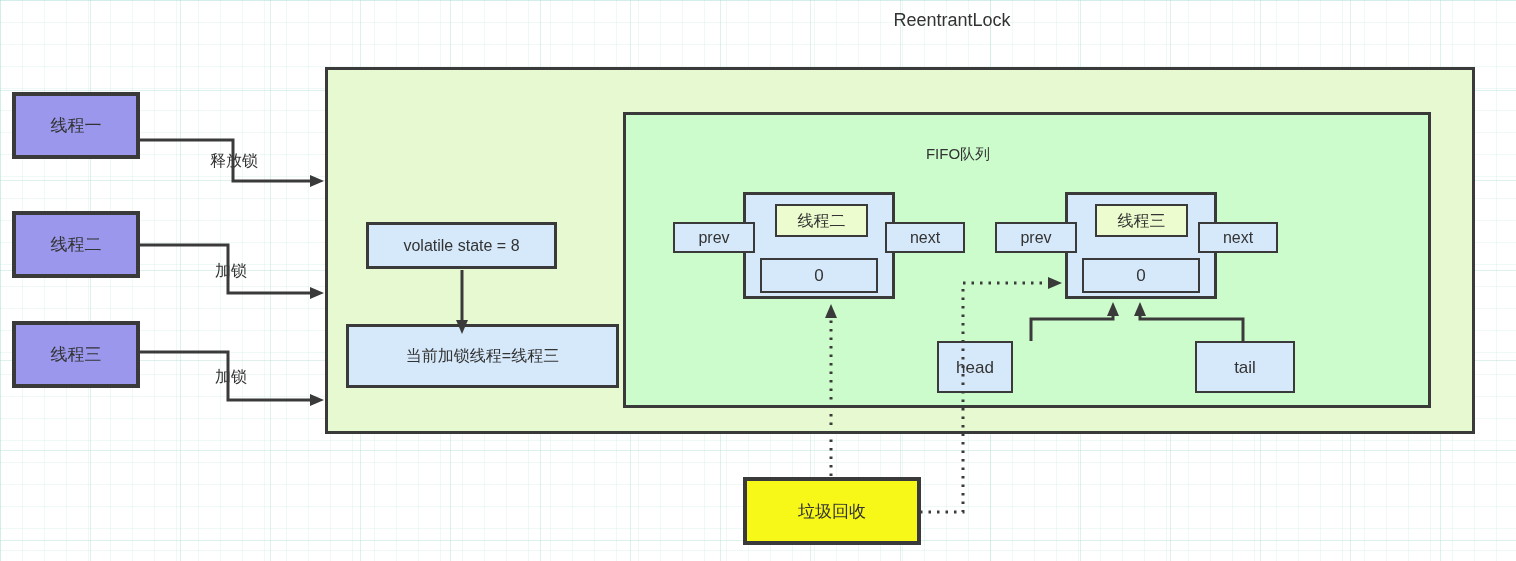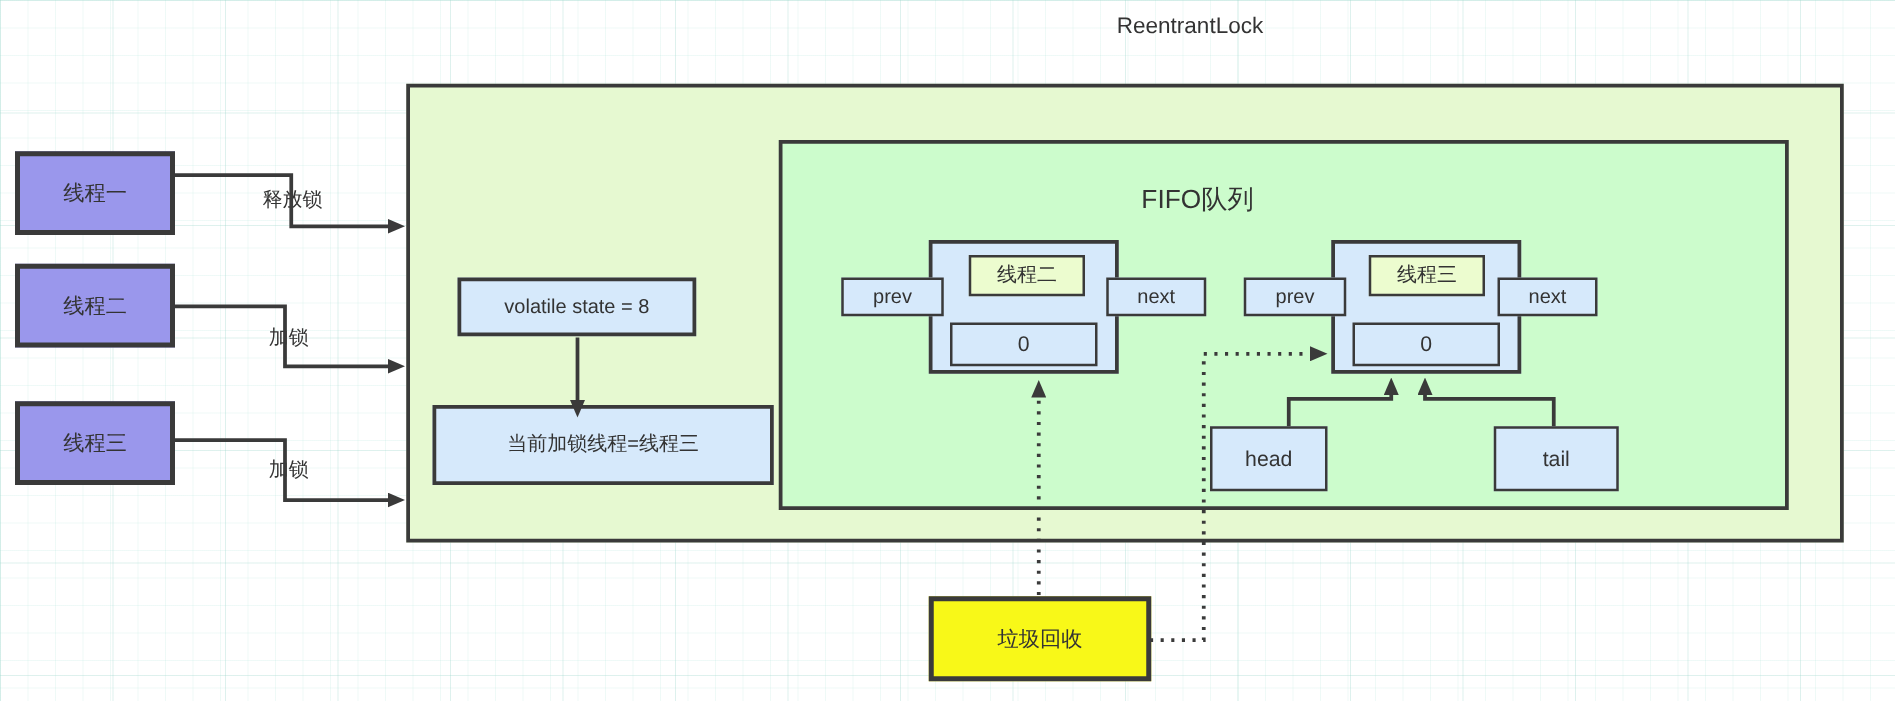--- a/index.html
+++ b/index.html
@@ -37,23 +37,23 @@
 </head>
 <body>
 
 <div class="canvas">
 
   <div class="sect-title" style="left:820px; top:10px; width:264px;">ReentrantLock</div>
 
   <div class="box b3 aqs" style="left:325px; top:67px; width:1150px; height:367px;"></div>
 
   <div class="box b3 fifo" style="left:623px; top:112px; width:808px; height:296px;"></div>
-  <div class="sect-title" style="left:858px; top:145px; width:200px; font-size:21px;">FIFO队列</div>
+  <div class="sect-title" style="left:858px; top:145px; width:200px; font-size:15px;">FIFO队列</div>
 
-  <div class="box thread" style="left:12px; top:121px; width:128px; height:67px;text-align:right;">线程一</div>
+  <div class="box thread" style="left:12px; top:92px; width:128px; height:67px;text-align:right;">线程一</div>
   <div class="box thread" style="left:12px; top:211px; width:128px; height:67px;">线程二</div>
   <div class="box thread" style="left:12px; top:321px; width:128px; height:67px;">线程三</div>
 
   <div class="lbl" style="left:188px; top:151px; width:92px;">释放锁</div>
   <div class="lbl" style="left:200px; top:261px; width:62px;">加锁</div>
   <div class="lbl" style="left:200px; top:367px; width:62px;">加锁</div>
 
   <div class="box b3 blue" style="left:366px; top:222px; width:191px; height:47px;">volatile state = 8</div>
   <div class="box b3 blue" style="left:346px; top:324px; width:273px; height:64px;">当前加锁线程=线程三</div>
 
@@ -62,21 +62,21 @@
   <div class="box b2 blue" style="left:760px; top:258px; width:118px; height:35px; font-size:17px;">0</div>
   <div class="box b2 blue" style="left:673px; top:222px; width:82px; height:31px;">prev</div>
   <div class="box b2 blue" style="left:885px; top:222px; width:80px; height:31px;">next</div>
 
   <div class="box b3 blue" style="left:1065px; top:192px; width:152px; height:107px;"></div>
   <div class="box b2 inner" style="left:1095px; top:204px; width:93px; height:33px;">线程三</div>
   <div class="box b2 blue" style="left:1082px; top:258px; width:118px; height:35px; font-size:17px;">0</div>
   <div class="box b2 blue" style="left:995px; top:222px; width:82px; height:31px;">prev</div>
   <div class="box b2 blue" style="left:1198px; top:222px; width:80px; height:31px;">next</div>
 
-  <div class="box b2 blue" style="left:968px; top:341px; width:94px; height:52px; font-size:17px;">head</div>
+  <div class="box b2 blue" style="left:937px; top:341px; width:76px; height:52px; font-size:17px;">head</div>
   <div class="box b2 blue" style="left:1195px; top:341px; width:100px; height:52px; font-size:17px;">tail</div>
 
   <div class="box gc" style="left:743px; top:477px; width:178px; height:68px;">垃圾回收</div>
 
   <svg class="wires" width="1516" height="561" viewBox="0 0 1516 561">
     <defs>
       <marker id="arrow" viewBox="0 0 14 12" markerWidth="14" markerHeight="12" refX="1" refY="6" orient="auto" markerUnits="userSpaceOnUse">
         <path d="M0,0 L14,6 L0,12 Z" style="fill:var(--stroke); stroke:none;"></path>
       </marker>
     </defs>

